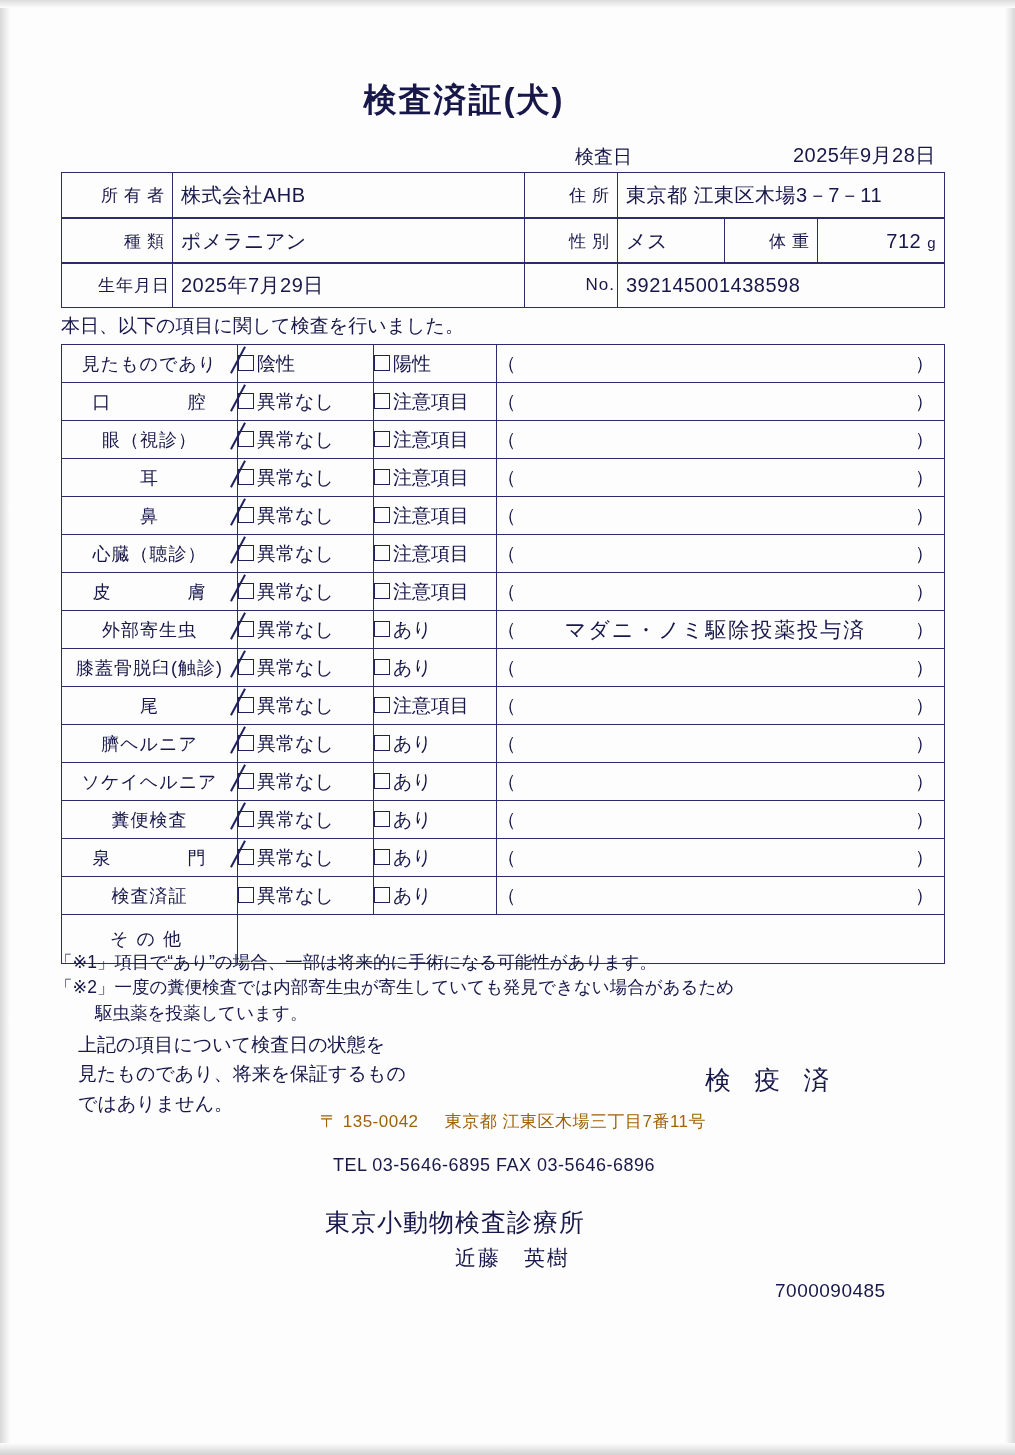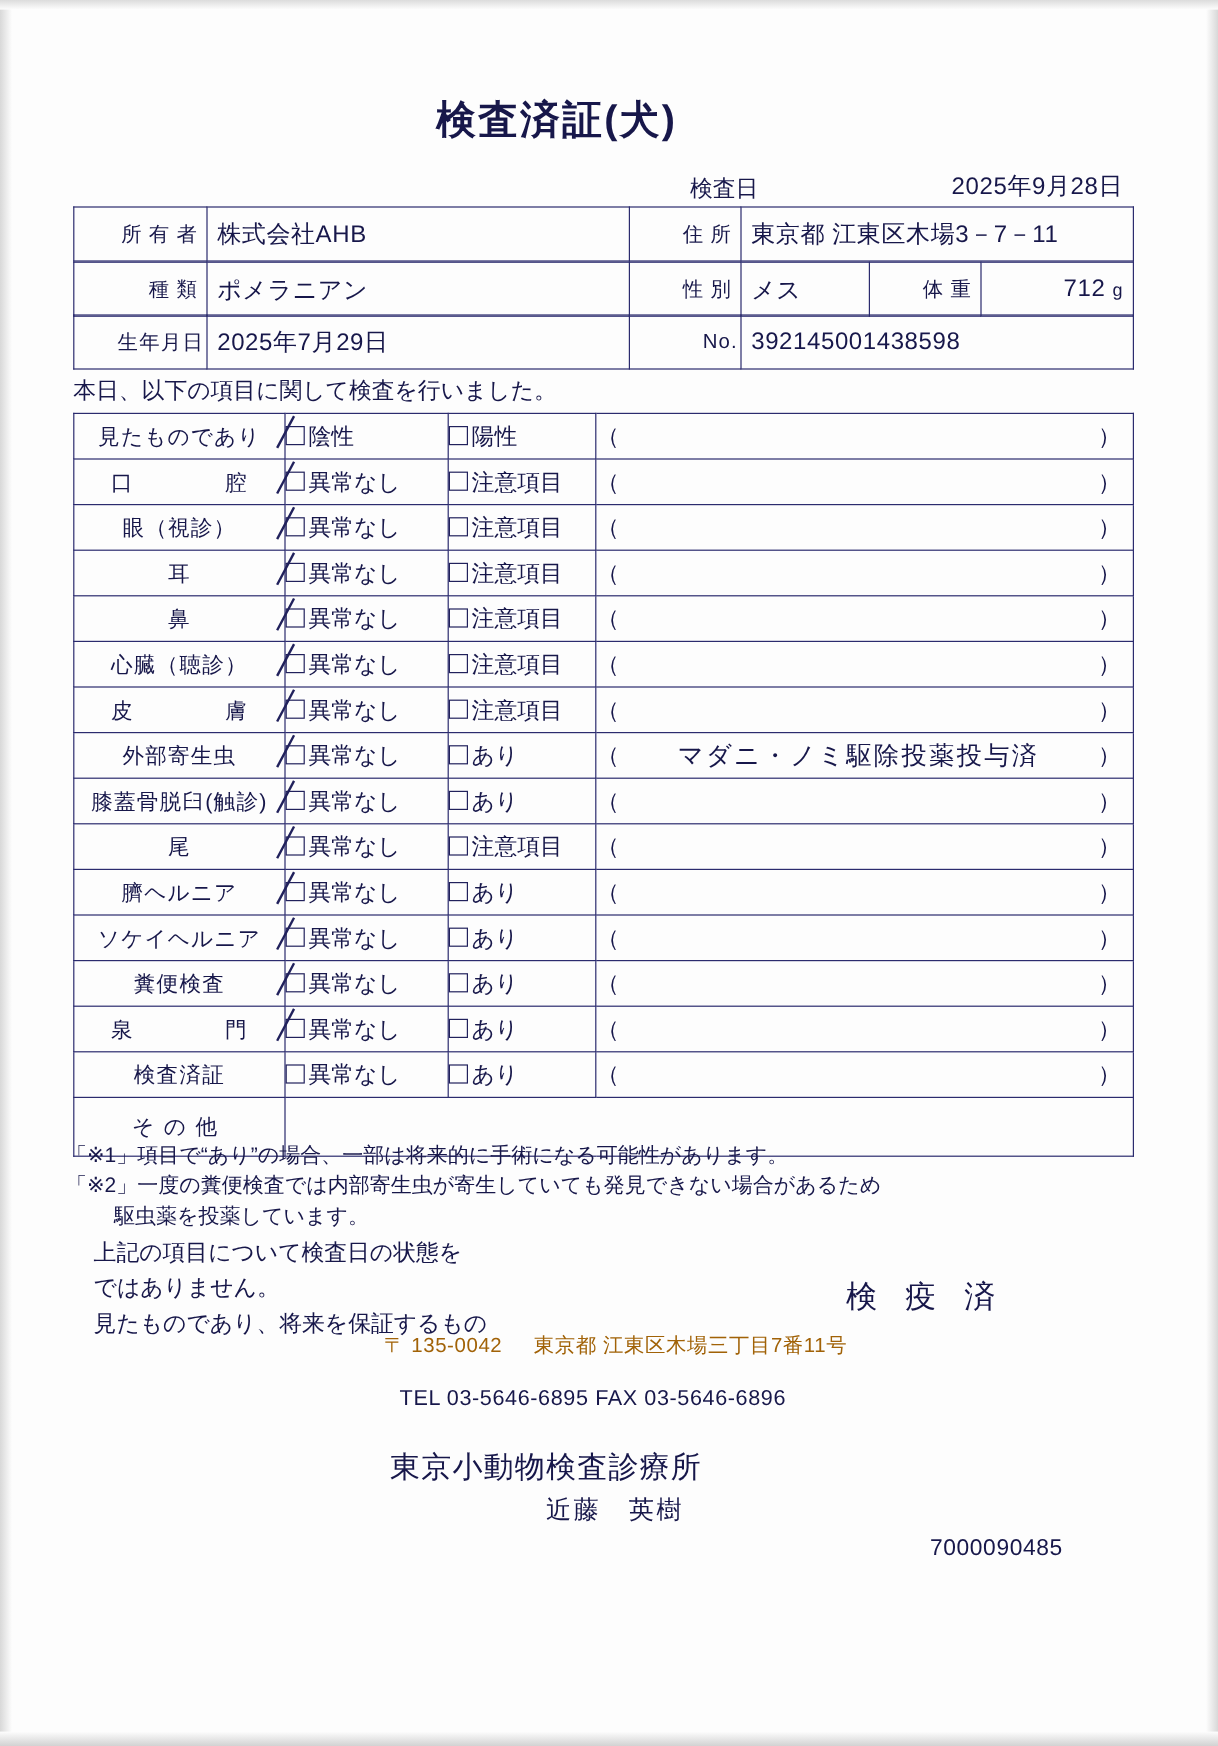--- a/index.html
+++ b/index.html
@@ -478,22 +478,22 @@
   </table>
 
   <div class="footnotes">
     <div>「※1」項目で“あり”の場合、一部は将来的に手術になる可能性があります。</div>
     <div>「※2」一度の糞便検査では内部寄生虫が寄生していても発見できない場合があるため</div>
     <div class="indent">駆虫薬を投薬しています。</div>
   </div>
 
   <div class="disclaimer">
     <div>上記の項目について検査日の状態を</div>
+    <div>見たものであり、将来を保証するもの</div>
     <div>ではありません。</div>
-    <div>見たものであり、将来を保証するもの</div>
   </div>
 
   <div class="stamp">検 疫 済</div>
 
   <div class="addr">
     <span>〒 135-0042</span>
     &nbsp;&nbsp;&nbsp;
     <span>東京都 江東区木場三丁目7番11号</span>
   </div>
   <div class="tel">TEL 03-5646-6895  FAX 03-5646-6896</div>

